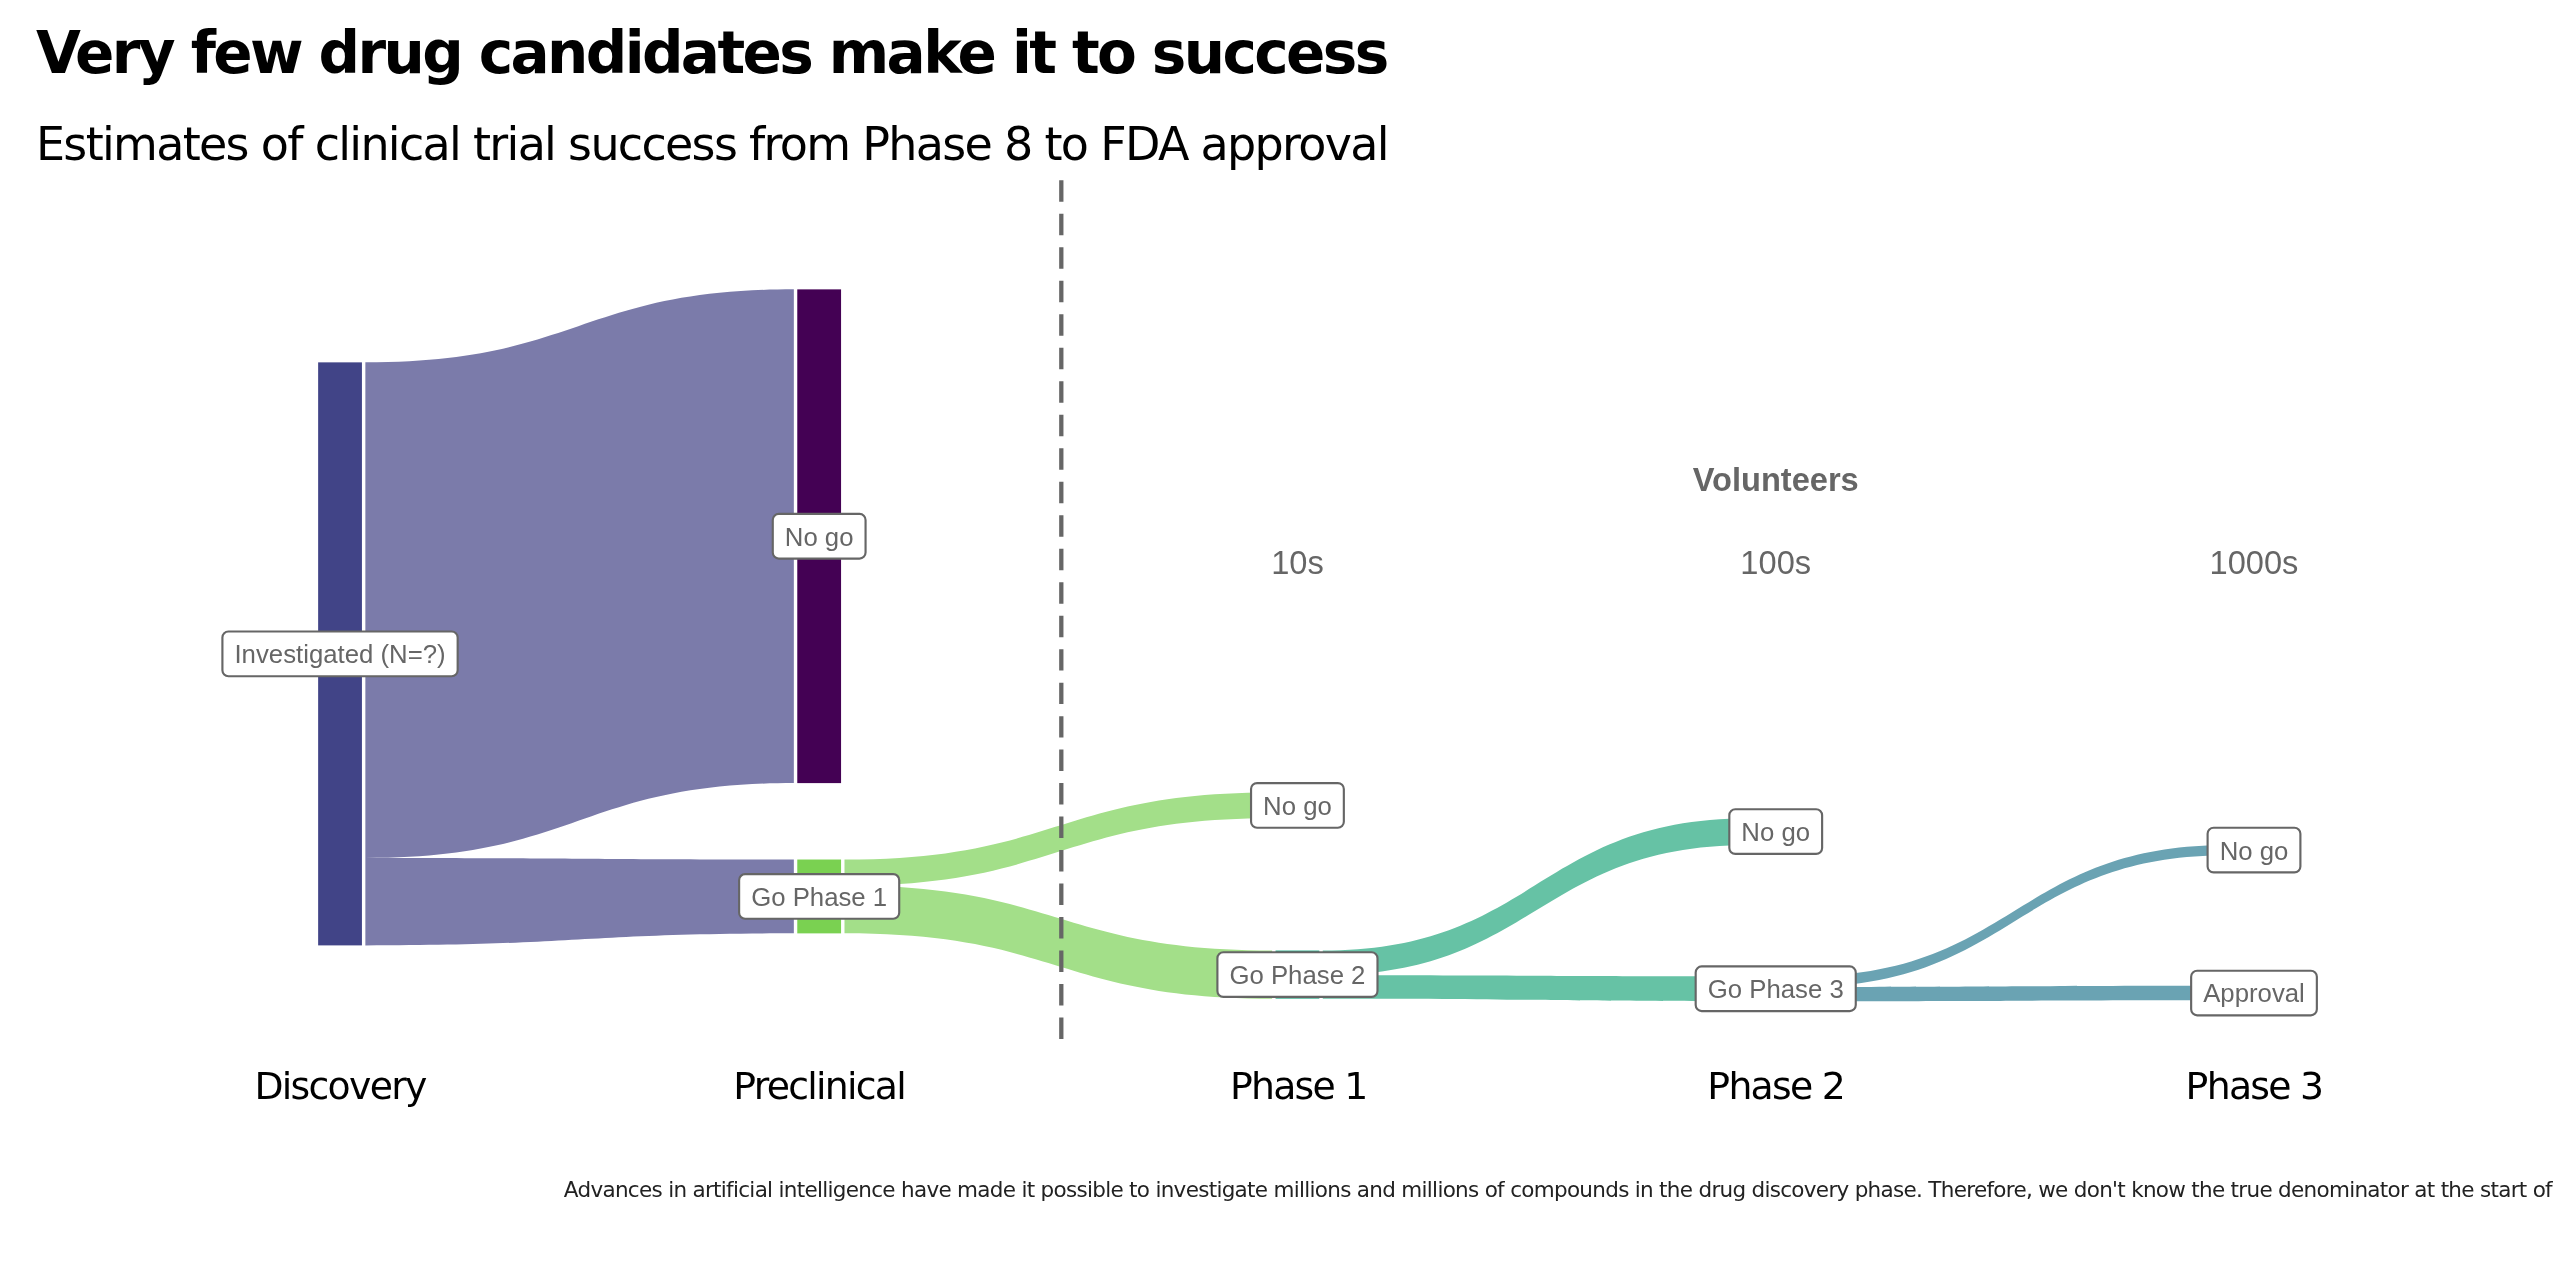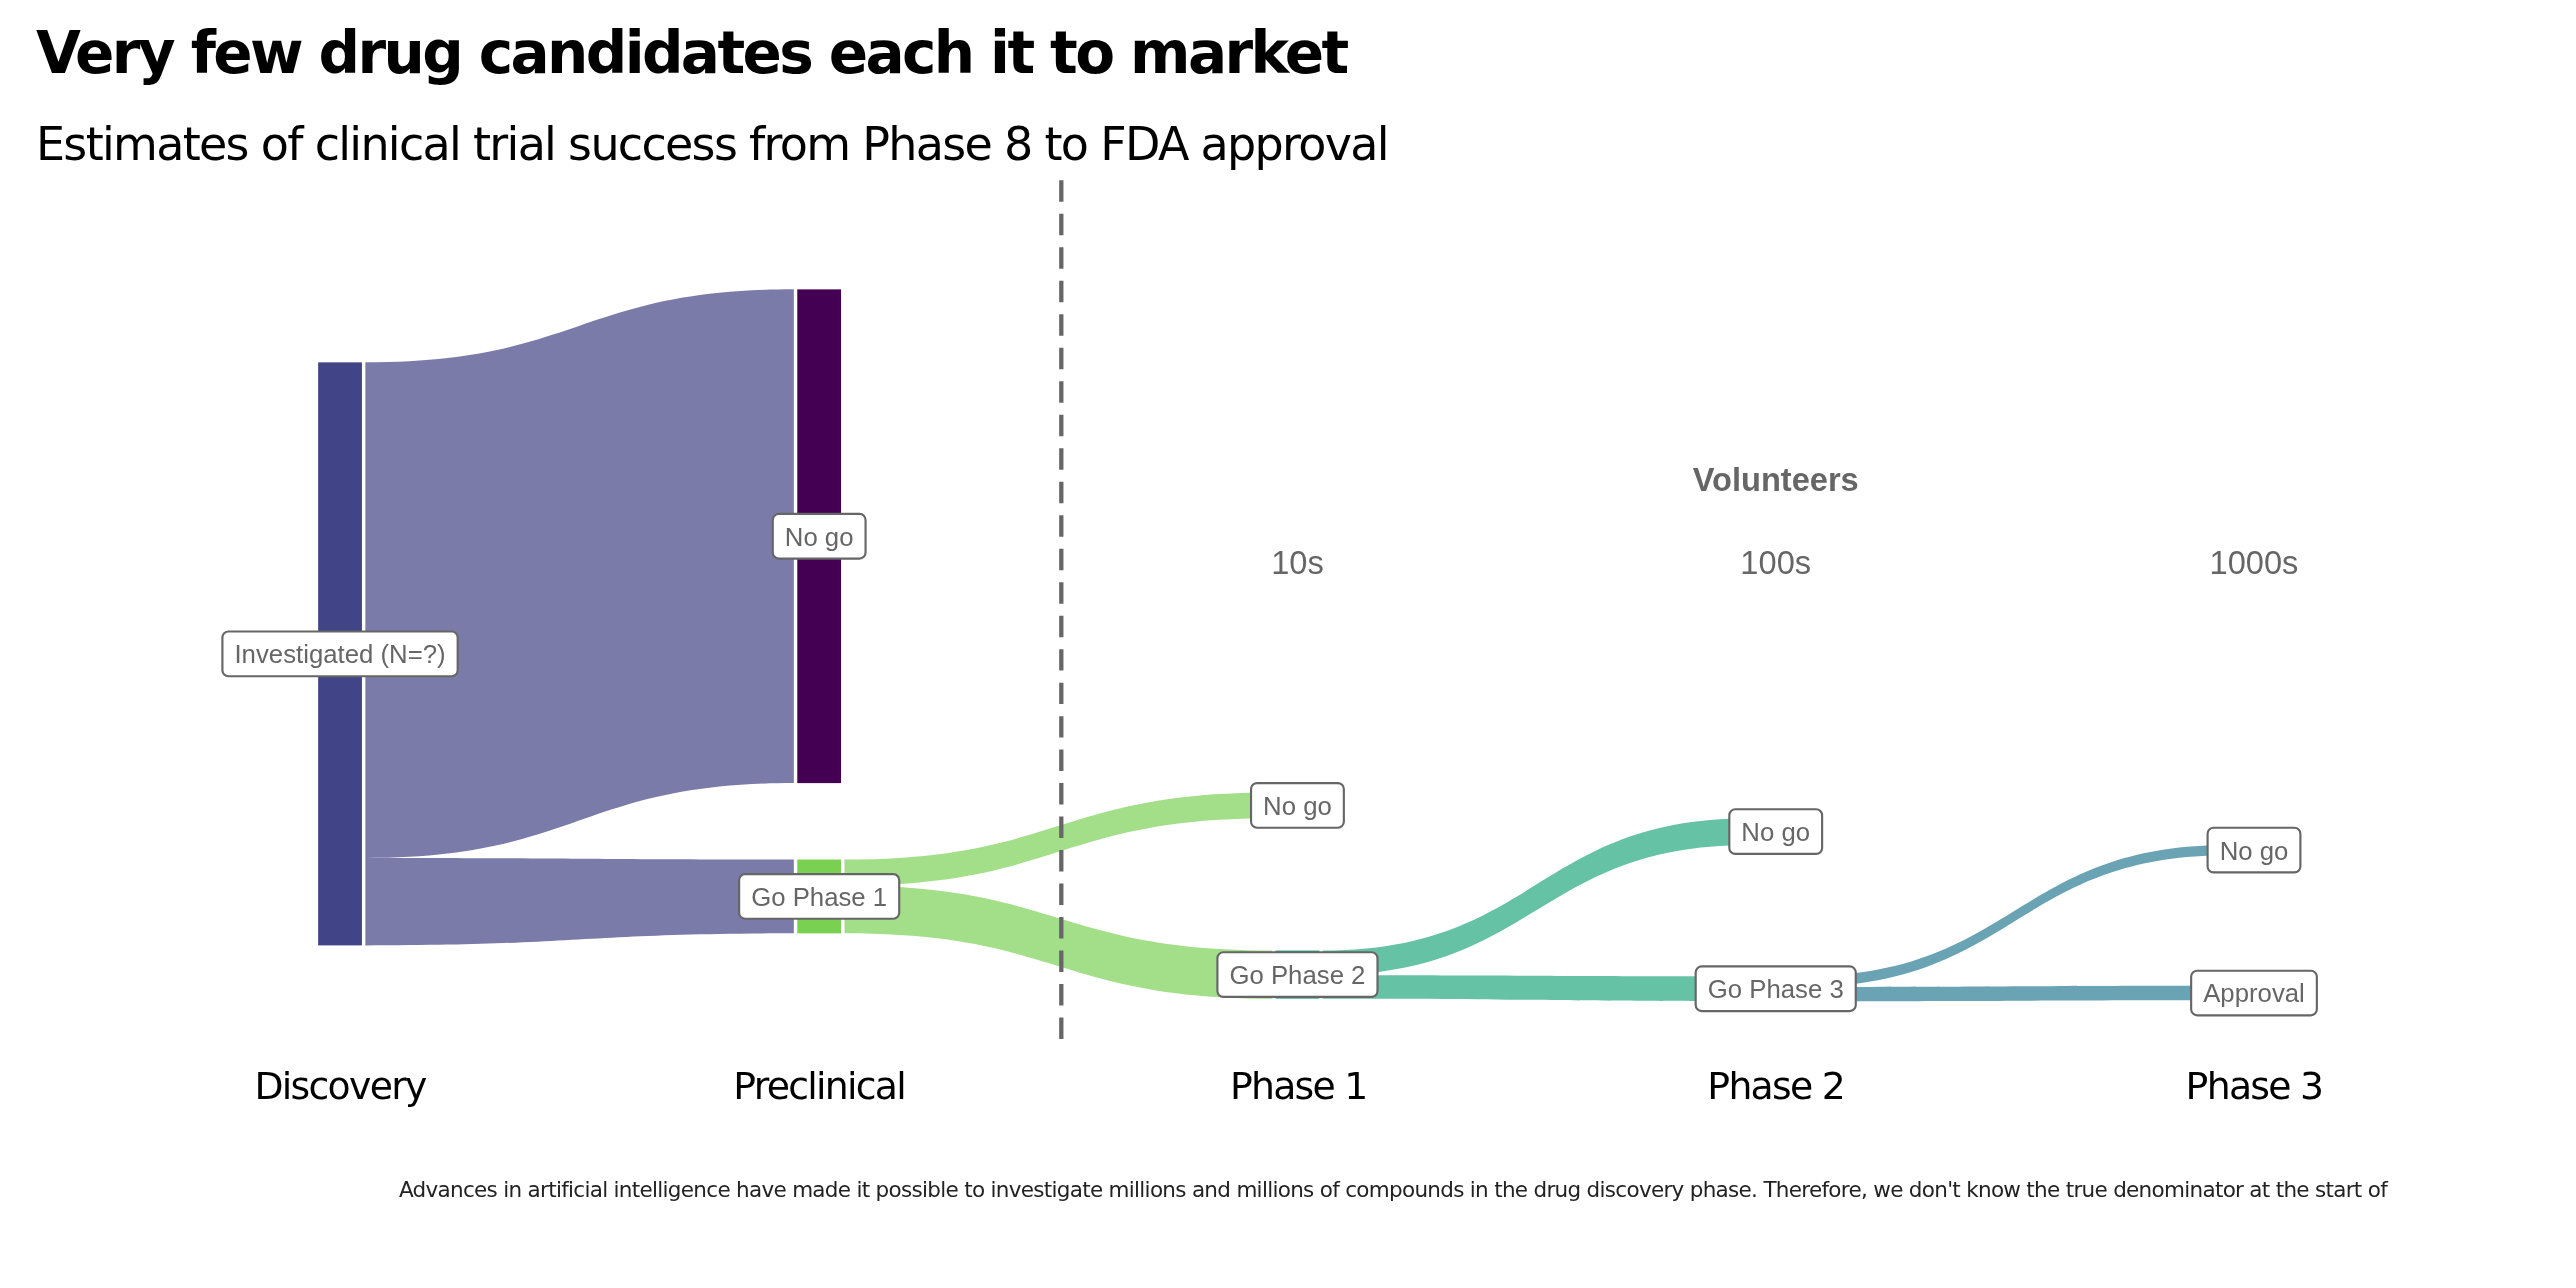--- a/index.html
+++ b/index.html
@@ -4,27 +4,27 @@
 <style>
   html, body { margin: 0; padding: 0; background: #ffffff; }
   body { width: 2576px; height: 1288px; position: relative; overflow: hidden; font-family: "Liberation Sans", sans-serif; }
   #title { position: absolute; left: 36px; top: 19px; font-family: "DejaVu Sans", sans-serif; font-weight: bold; font-size: 58px; letter-spacing: -2.6px; color: #000; white-space: nowrap; }
   #subtitle { position: absolute; left: 36px; top: 117px; font-family: "DejaVu Sans", sans-serif; font-size: 46px; letter-spacing: -1.7px; color: #000; white-space: nowrap; }
   svg#sankey { position: absolute; left: 0; top: 0; }
   .node-label-text { font-family: "Liberation Sans", sans-serif; font-size: 30px; fill: #666666; }
   .axis-label { font-family: "DejaVu Sans", sans-serif; font-size: 44px; fill: #000; letter-spacing: -2px; }
   .volunteer-header { font-family: "Liberation Sans", sans-serif; font-size: 38px; font-weight: bold; fill: #666666; }
   .volunteer-scale { font-family: "Liberation Sans", sans-serif; font-size: 38px; fill: #666666; }
-  #caption { position: absolute; right: 24px; top: 1176px; width: 2318px; text-align: center; font-family: "DejaVu Sans", sans-serif; font-size: 21.5px; line-height: 27px; color: #222; letter-spacing: -0.7px; }
+  #caption { position: absolute; right: 24px; top: 1176px; width: 2318px; text-align: right; font-family: "DejaVu Sans", sans-serif; font-size: 21.5px; line-height: 27px; color: #222; letter-spacing: -0.7px; }
   #caption div { white-space: nowrap; }
 </style>
 </head>
 <body>
 
-<div id="title">Very few drug candidates each it to market</div>
+<div id="title">Very few drug candidates make it to success</div>
 <div id="subtitle">Estimates of clinical trial success from Phase 8 to FDA approval</div>
 
 <svg id="sankey" width="2576" height="1288" viewBox="0 0 3000 1500" xmlns="http://www.w3.org/2000/svg">
   <g id="links-layer">
       <path d="M425.5,422 C675,422 675,337 924.5,337 L924.5,912 C675,912 675,999.15 425.5,999.15 Z" fill="#7b7baa"></path>
       <path d="M425.5,999.15 C675,999.15 675,1001 924.5,1001 L924.5,1087 C675,1087 675,1101 425.5,1101 Z" fill="#7b7baa"></path>
       <path d="M983.5,1001 C1232.5,1001 1232.5,923 1481.5,923 L1481.5,953 C1232.5,953 1232.5,1031.3866666666668 983.5,1031.3866666666668 Z" fill="#a3df89"></path>
       <path d="M983.5,1031.3866666666668 C1232.5,1031.3866666666668 1232.5,1107 1481.5,1107 L1481.5,1163 C1232.5,1163 1232.5,1087 983.5,1087 Z" fill="#a3df89"></path>
       <path d="M1540.5,1107 C1789.5,1107 1789.5,953 2038.5,953 L2038.5,984 C1789.5,984 1789.5,1135.8659793814434 1540.5,1135.8659793814434 Z" fill="#66c2a5"></path>
       <path d="M1540.5,1135.8659793814434 C1789.5,1135.8659793814434 1789.5,1137 2038.5,1137 L2038.5,1166 C1789.5,1166 1789.5,1163 1540.5,1163 Z" fill="#66c2a5"></path>

